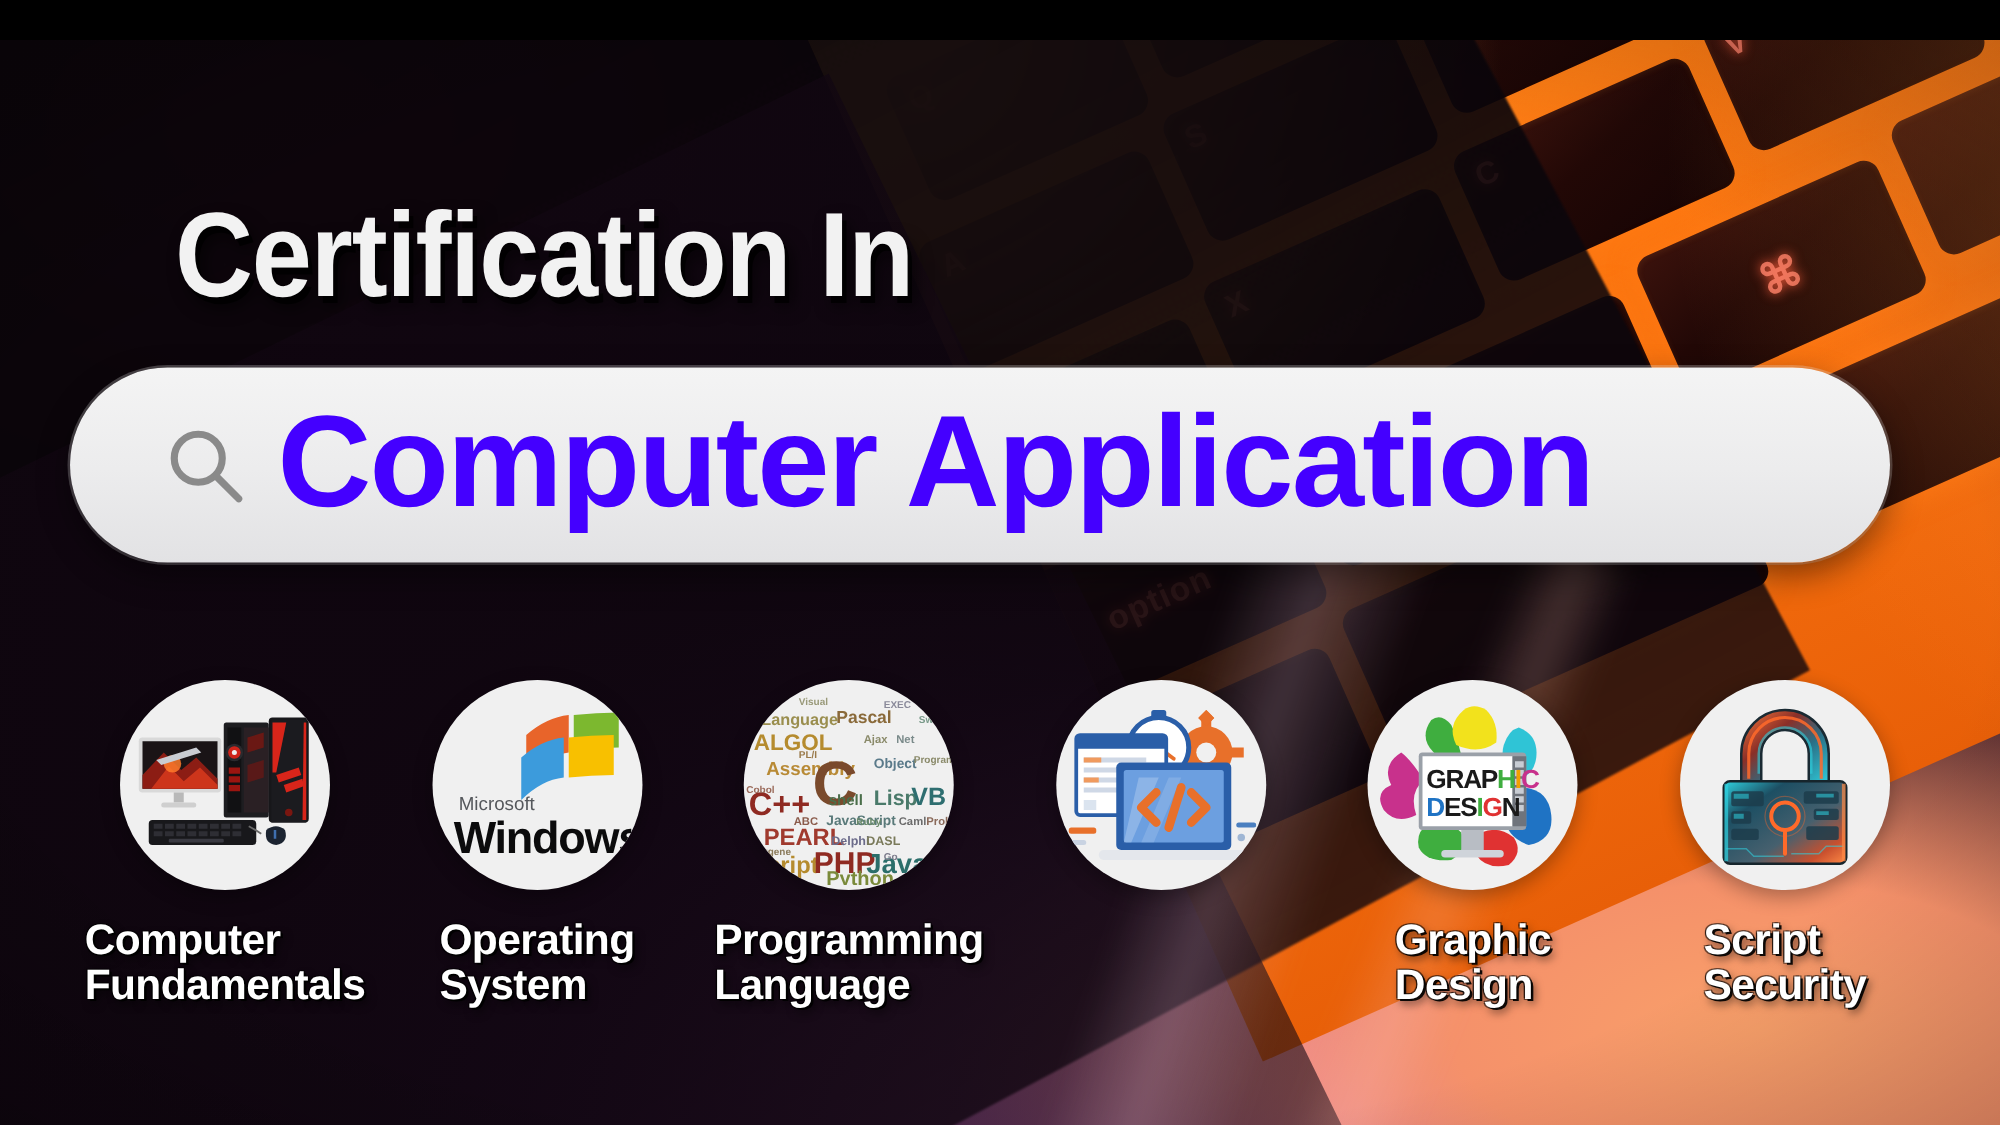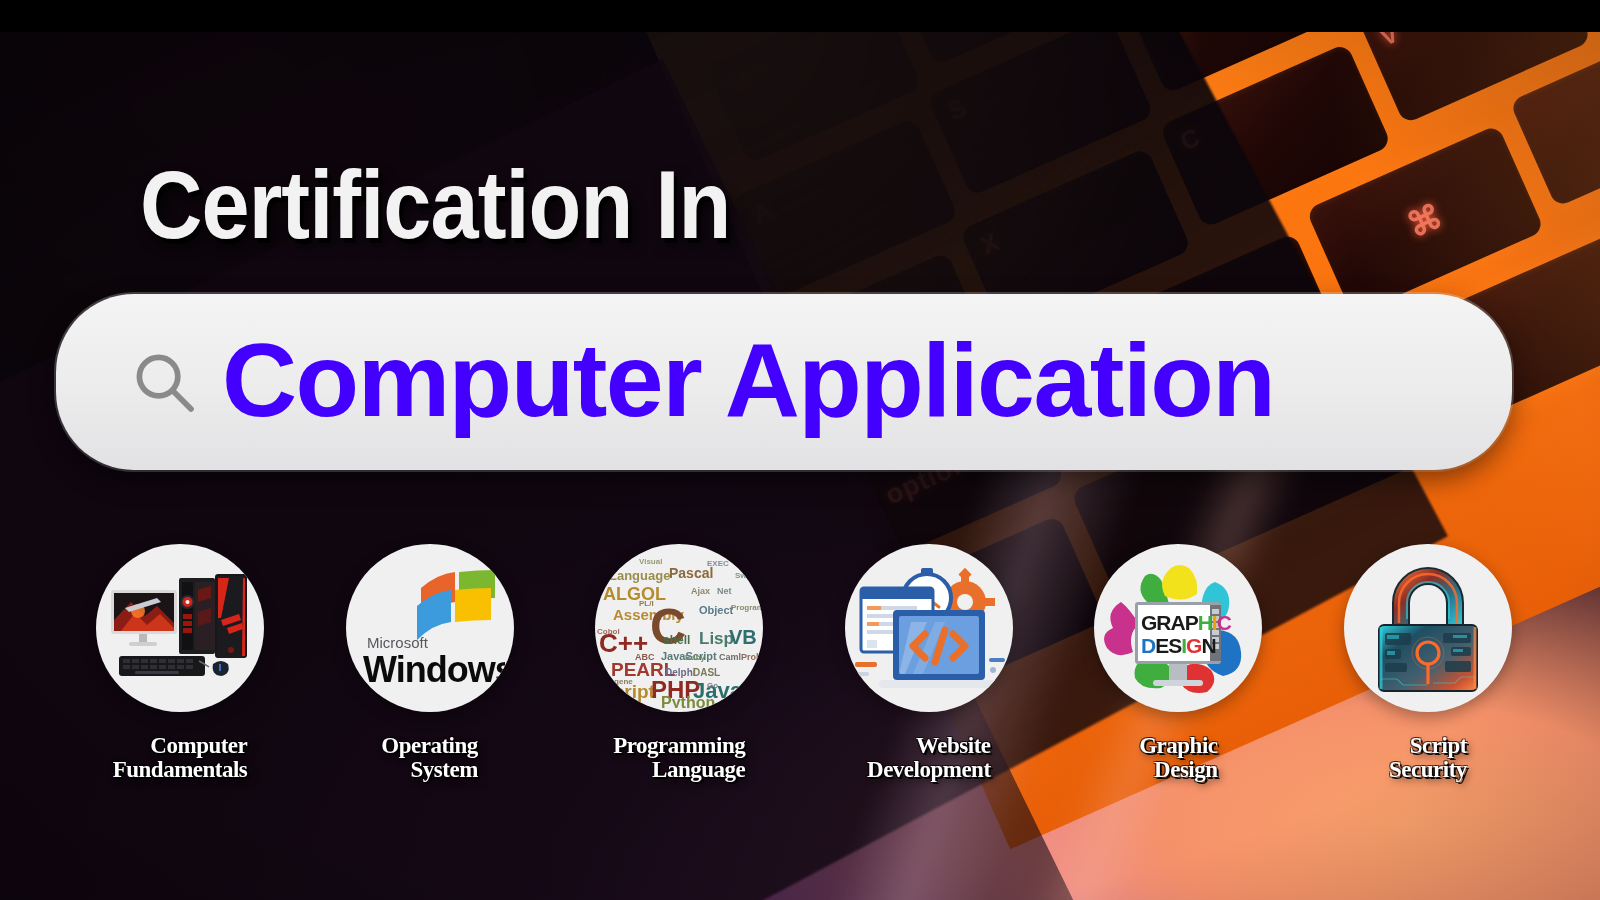--- a/index.html
+++ b/index.html
@@ -112,21 +112,21 @@
     text-shadow:
        4px 5px 0 rgba(0,0,0,.80),
        6px 8px 14px rgba(0,0,0,.70);
     white-space:nowrap;
   }
 
   
   .searchbar {
     position:absolute;
     left:56px; top:262px;
-    width:1456px; height:176px;
+    width:1456px; height:156px;
     background:linear-gradient(180deg,#f4f4f4 0%, #ececed 52%, #e2e2e4 100%);
     border-radius:78px;
     display:flex; align-items:center;
     box-shadow:0 10px 26px rgba(0,0,0,.45),
                0 0 0 2px rgba(255,255,255,.25);
   }
   .search-icon {
     margin-left:72px; margin-right:22px;
     flex:0 0 auto;
     display:flex; align-items:center;
@@ -156,26 +156,26 @@
     border-radius:50%;
     background:#f0f0f0;
     display:flex; align-items:center; justify-content:center;
     overflow:hidden;
     position:relative;
     box-shadow:0 5px 16px rgba(0,0,0,.32);
   }
   .bubble svg { display:block; }
   .topic-label {
     margin-top:22px;
-    text-align:right;
-    font-size:23px; font-weight:900;
+    text-align:left;
+    font-size:34px; font-weight:900;
     line-height:1.06;
     color:#ffffff;
     letter-spacing:-.5px;
-    font-family:Liberation Serif, serif;
+    font-family:Liberation Sans, sans-serif;
     text-shadow:
       2px 2px 0 rgba(0,0,0,.92),
       -1px -1px 0 rgba(0,0,0,.55),
       1px -1px 0 rgba(0,0,0,.55),
       -1px 1px 0 rgba(0,0,0,.55),
       3px 4px 7px rgba(0,0,0,.55);
     white-space:pre-line;
   }
 </style>
 </head>
@@ -425,22 +425,20 @@
             <line x1="92" y1="68" x2="82" y2="100"></line>
           </g>
           <rect x="26" y="118" width="120" height="8" rx="4" fill="#e4e7ec"></rect>
 
           <rect x="2" y="100" width="22" height="5" rx="2" fill="#e8702a"></rect>
           <rect x="2" y="110" width="14" height="4" rx="2" fill="#c9d3e2"></rect>
           <rect x="136" y="96" width="16" height="4" rx="2" fill="#4a7fc0"></rect>
           <circle cx="140" cy="108" r="3" fill="#9fb6d4"></circle>
         </svg>
       </div>
-      <div class="topic-label">Website
-Development</div>
     </div>
 
     <div class="topic">
       <div class="bubble">
         <svg width="158" height="140" viewBox="0 0 158 140">
 
           <path d="M22 44 q-16 10 -8 26 q-14 6 -6 20 q10 12 26 4 q-6 -18 6 -28 q-10 -16 -18 -22 Z" fill="#c8318c"></path>
           <path d="M46 18 q-10 14 2 26 q12 10 22 2 q-4 -16 -8 -24 q-8 -10 -16 -4 Z" fill="#3fae3f"></path>
           <path d="M72 10 q-14 12 -6 28 q18 8 32 -2 q2 -16 -8 -26 q-10 -6 -18 0 Z" fill="#f2e21c"></path>
           <path d="M116 24 q16 6 14 24 q-2 16 -18 18 q-12 -14 -8 -28 q4 -12 12 -14 Z" fill="#2fc4d6"></path>

